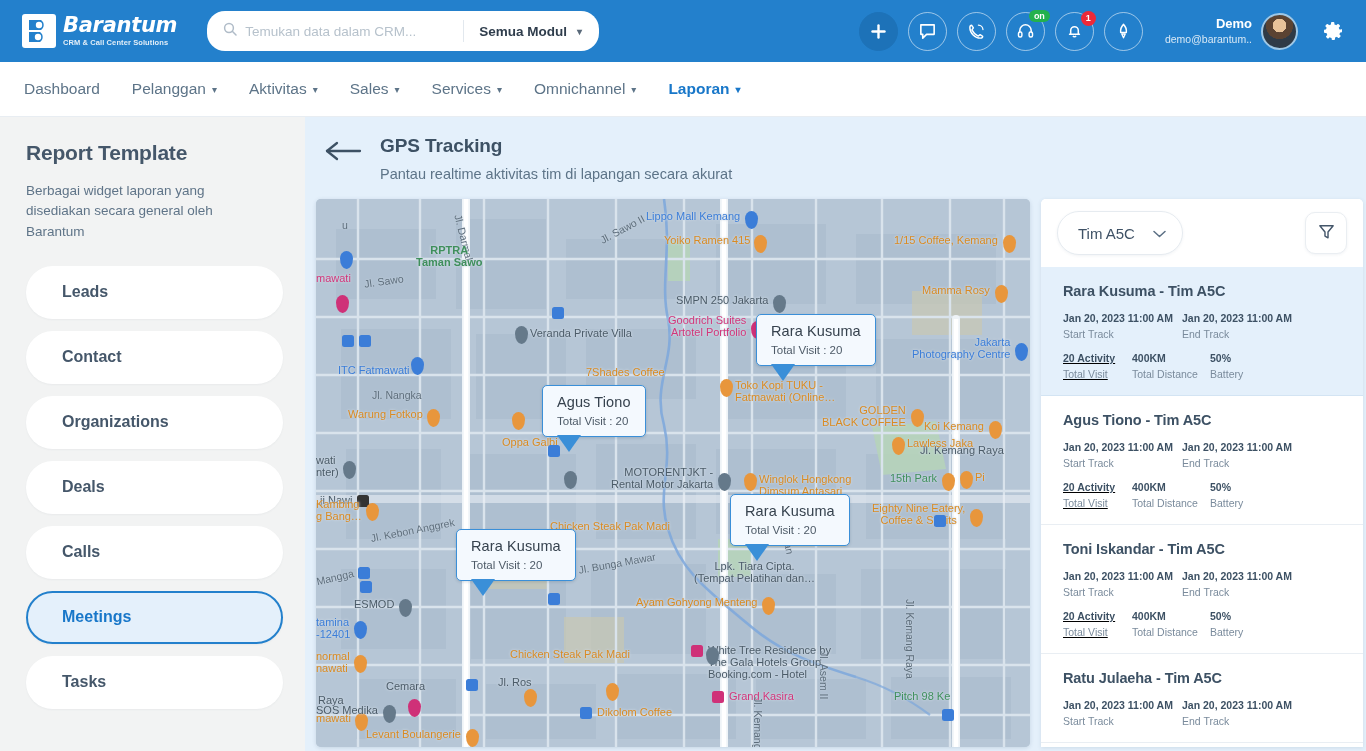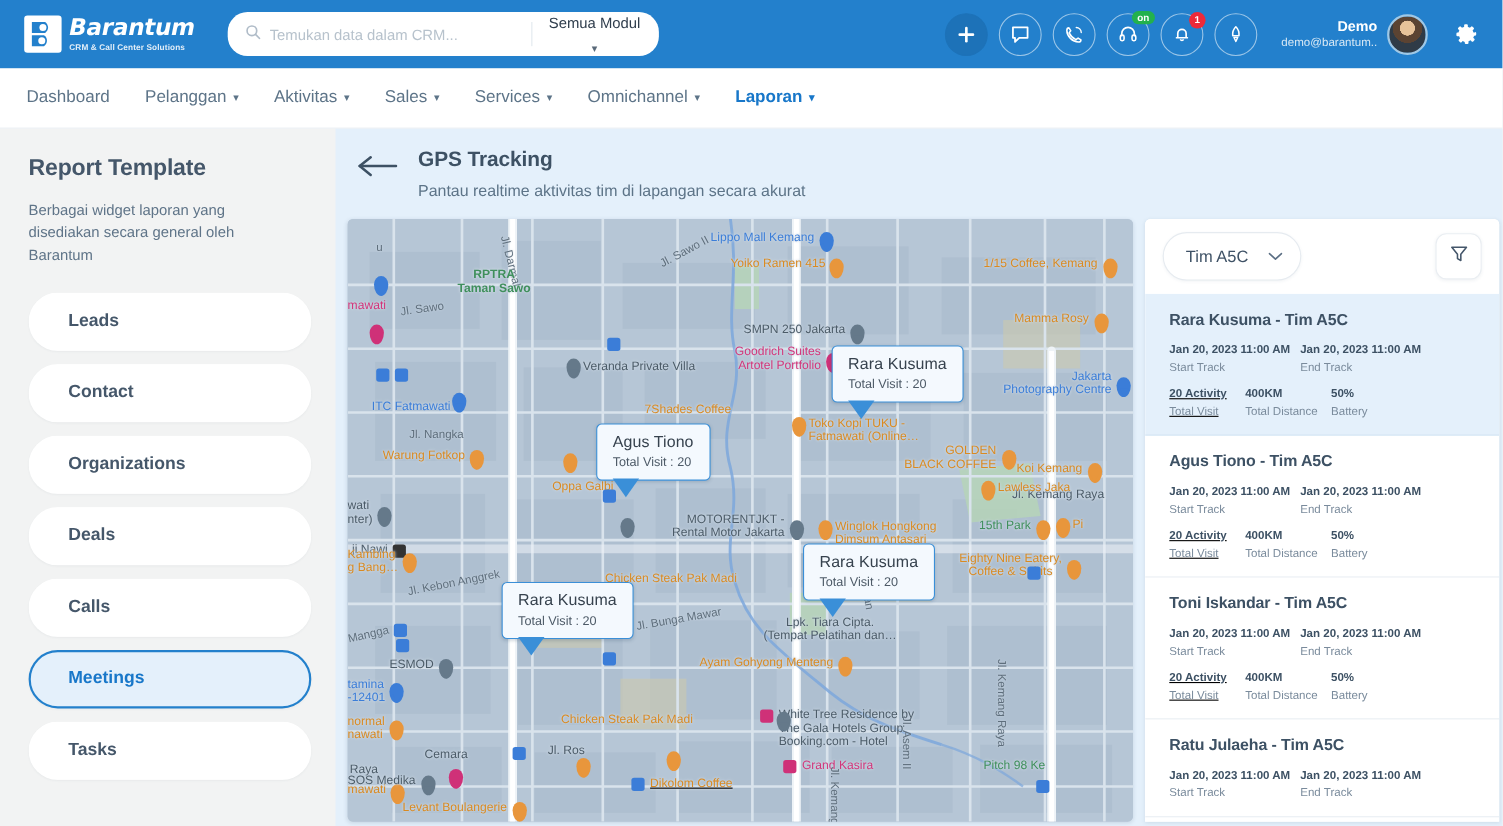--- a/index.html
+++ b/index.html
@@ -46,22 +46,22 @@
   .search-input {
     border: none; outline: none; background: transparent;
     font-family: "Liberation Sans", sans-serif;
     font-size: 13.5px; color: #3a4a5a; width: 100%;
   }
   .search-input::placeholder { color: #b7c2cc; }
   .search-divider { width: 1px; height: 22px; background: #e2e8ee; }
   .module-select {
     display: flex; align-items: center; gap: 10px;
     padding: 0 17px 0 15px;
-    font-size: 13.5px; color: #2f3d4c; font-weight: 400;
-    white-space: nowrap; cursor: pointer; flex-direction: column;
+    font-size: 13.5px; color: #2f3d4c; font-weight: 700;
+    white-space: nowrap; cursor: pointer;
   }
   .chev { font-size: 10px; color: #5a6a7a; }
 
   .topbar-right {
     margin-left: auto; display: flex; align-items: center; gap: 10px;
   }
   .ic-btn {
     width: 39px; height: 39px; border-radius: 50%;
     border: 1.5px solid rgba(255,255,255,0.55);
     display: flex; align-items: center; justify-content: center;
@@ -739,21 +739,21 @@
           <span class="pin o" style="margin-left:3px;margin-top:6px"></span>
         </div>
         <div class="poi" style="left:390px; top:448px;">
           <span class="pin g"></span>
         </div>
         <div class="poi" style="left:318px; top:394px;"></div>
         <div class="poi" style="left:396px; top:492px;">
           <span class="sq p" style="background:#cf3178"></span>
           <span class="poi-label c-pink" style="margin-left:3px">Grand Kasira</span>
         </div>
-        <div class="poi" style="left:258px; top:508px;text-decoration:underline;">
+        <div class="poi" style="left:264px; top:508px;">
           <span class="sq"></span>
           <span class="poi-label c-orange" style="margin-left:3px">Dikolom Coffee</span>
         </div>
         <div class="poi" style="left:290px; top:484px;">
           <span class="pin o"></span>
         </div>
         <div class="poi" style="left:208px; top:490px;">
           <span class="pin o"></span>
         </div>
         <div class="poi" style="left:0px;   top:506px;">

